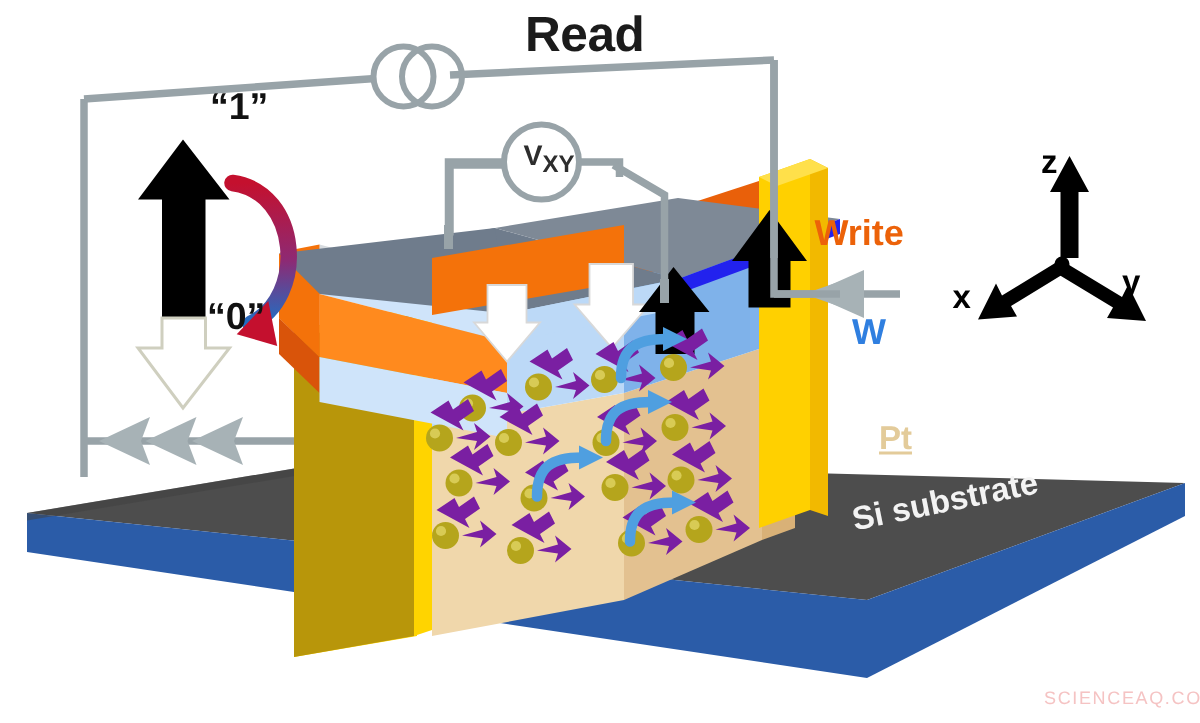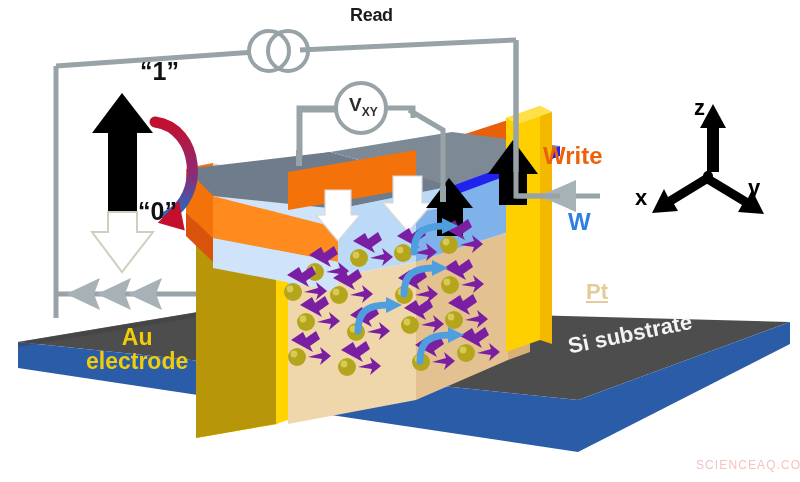--- a/index.html
+++ b/index.html
@@ -1,30 +1,30 @@
 <!DOCTYPE html>
 <html><head>
 <meta charset="utf-8">
 <style>
   html,body{margin:0;padding:0;background:#fff;}
   body{width:800px;height:482px;overflow:hidden;font-family:"Liberation Sans",sans-serif;}
   #stage{position:relative;width:800px;height:482px;background:#ffffff;}
   #stage svg{position:absolute;left:0;top:0;}
   .lbl{position:absolute;font-family:"Liberation Sans",sans-serif;font-weight:bold;white-space:pre;line-height:1.06;}
-  .lbl-read{left:350px;top:6px;font-size:18px;color:#1b1b1b;text-align:right;letter-spacing:-0.3px;}
+  .lbl-read{left:350px;top:6px;font-size:33px;color:#1b1b1b;text-align:right;letter-spacing:-0.3px;}
   .lbl-write{left:28px;top:222px;font-size:25px;color:#1b1b1b;text-align:left;letter-spacing:-0.3px;}
   .lbl-one{left:140px;top:58px;font-size:25px;color:#111;}
   .lbl-zero{left:138px;top:198px;font-size:25px;color:#111;}
   .lbl-cofeb{left:543px;top:143px;font-size:24px;color:#ec6209;}
   .lbl-w{left:568px;top:209px;font-size:24px;color:#2f7fe0;}
   .lbl-pt{left:586px;top:280px;font-size:22px;color:#e3cb9a;text-decoration:underline;}
   .lbl-au{left:86px;top:325px;font-size:23px;color:#f2cc07;text-align:center;}
   .lbl-si{left:566px;top:335px;font-size:22px;color:#f3f3f3;transform:rotate(-11.5deg);transform-origin:left top;}
   .lbl-vxy{left:349px;top:95px;font-size:19px;color:#2d2d2d;}
-  .lbl-vxy sub{font-size:12px;}
+  .lbl-vxy sub{font-size:16px;}
   .lbl-axis{font-size:22px;color:#000;}
   .lbl-z{left:694px;top:96px;}
   .lbl-y{left:748px;top:176px;}
   .lbl-x{left:635px;top:186px;}
   .wm{position:absolute;left:696px;top:458px;font-size:12px;color:#f5c3c3;letter-spacing:1.1px;font-family:"Liberation Sans",sans-serif;}
 </style>
 </head>
 <body>
 
 <div id="stage">
@@ -335,21 +335,20 @@
 
 <div class="lbl lbl-one">“1”</div>
 <div class="lbl lbl-zero">“0”</div>
 
 <div class="lbl lbl-vxy"><span>V</span><sub>XY</sub></div>
 
 <div class="lbl lbl-cofeb">Write</div>
 <div class="lbl lbl-w">W</div>
 <div class="lbl lbl-pt">Pt</div>
 
-<div class="lbl lbl-au"><span>Au</span><br><span>electrode</span></div>
 
 <div class="lbl lbl-si">Si substrate</div>
 
 <div class="lbl lbl-axis lbl-z">z</div>
 <div class="lbl lbl-axis lbl-y">y</div>
 <div class="lbl lbl-axis lbl-x">x</div>
 
 <div class="wm">SCIENCEAQ.COM</div>
 
 </div>

